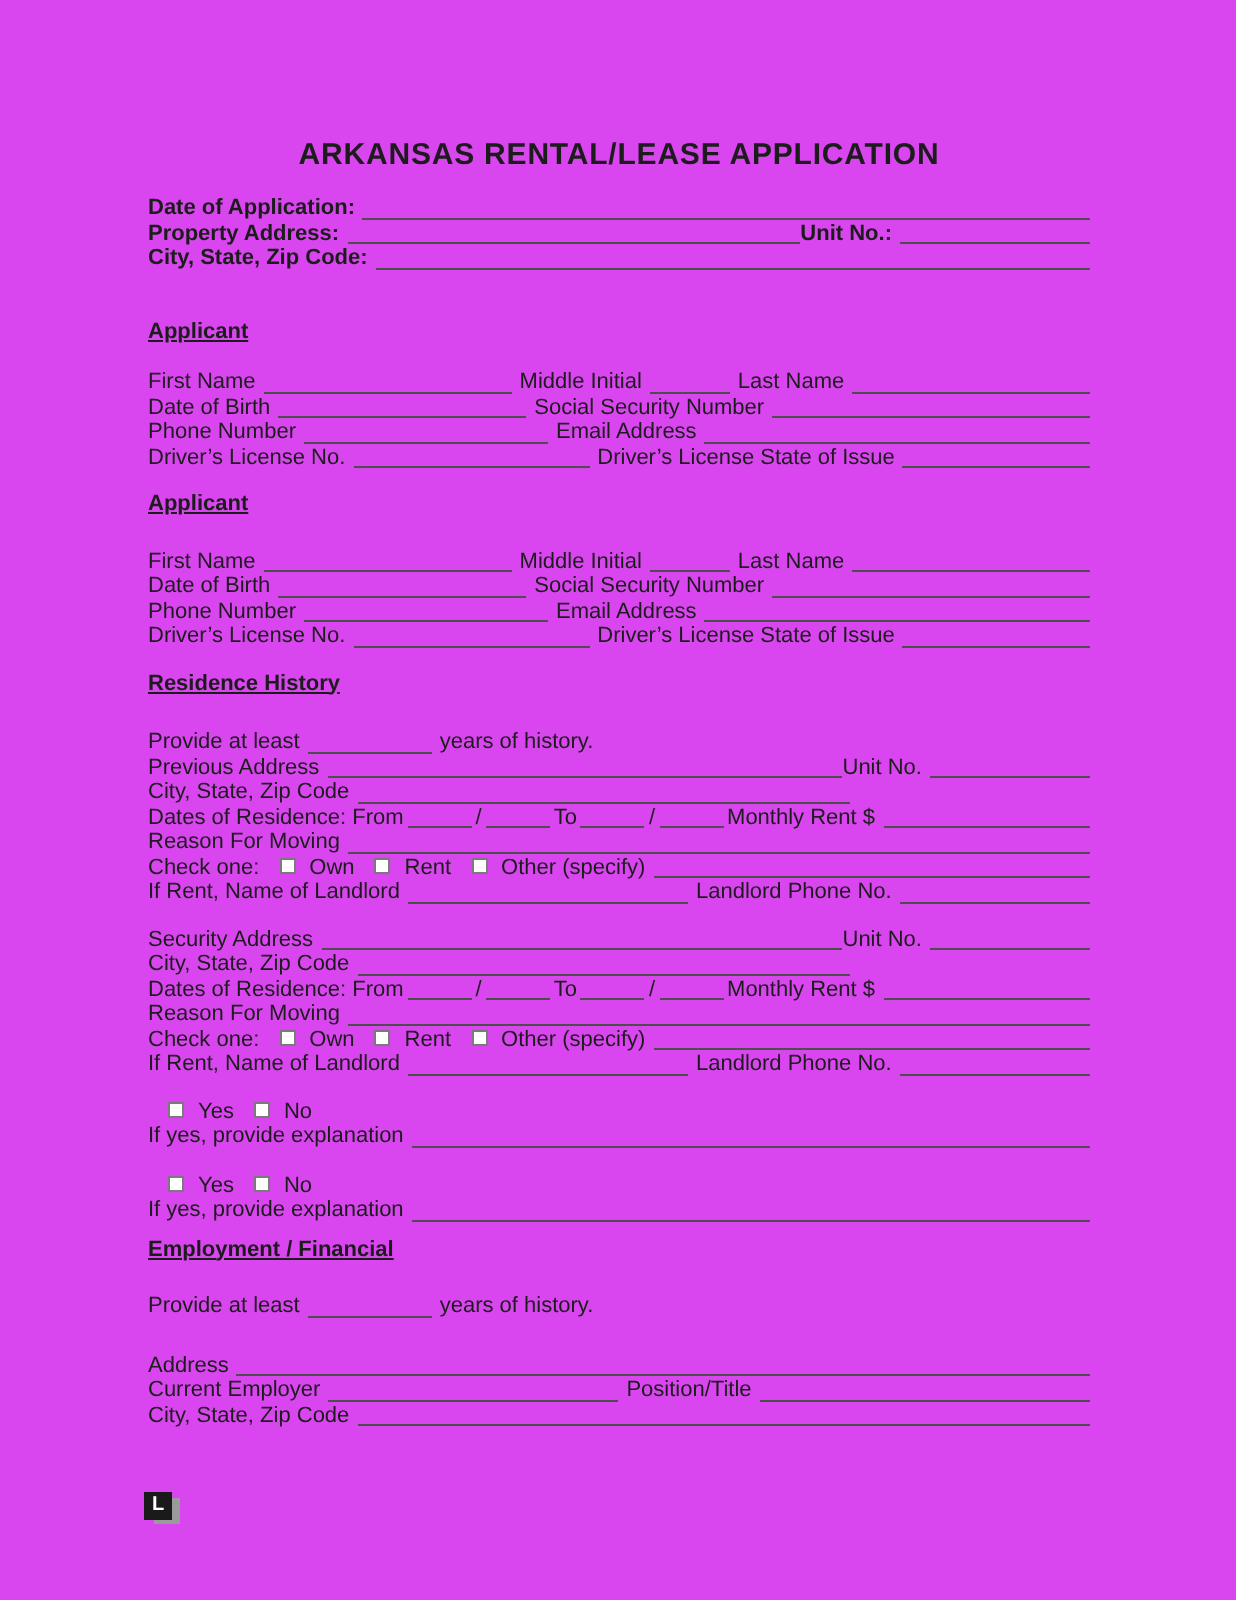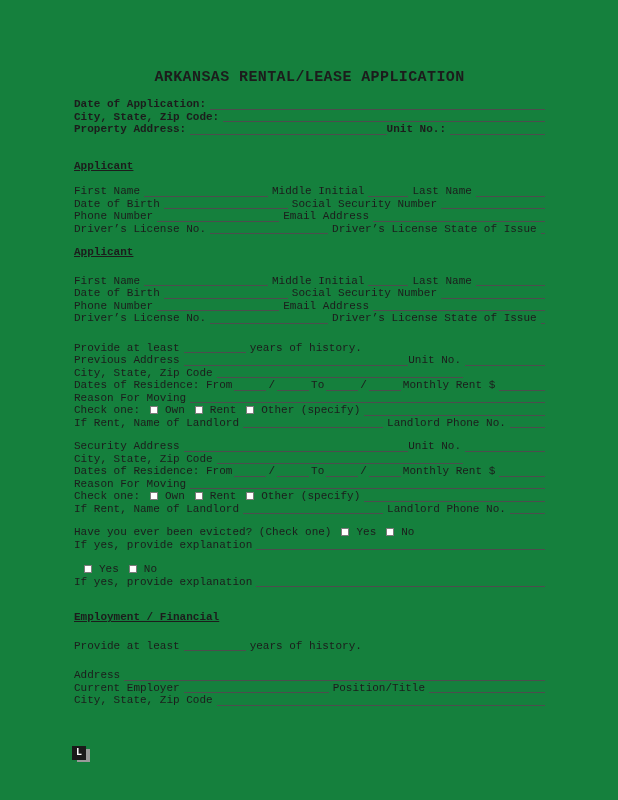--- a/index.html
+++ b/index.html
@@ -1,19 +1,19 @@
 <!DOCTYPE html>
 <html><head>
 <meta charset="utf-8">
 <style>
   html, body { margin:0; padding:0; background:#ffffff; }
   .page {
     position:relative; width:618px; height:800px; overflow:hidden;
-    background:#15803d; color:#1c1c1c;
-    font-family:Liberation Mono, monospace;
+    background:#d946ef; color:#1c1c1c;
+    font-family:Liberation Sans, sans-serif;
     font-size:11px; line-height:12.5px;
   }
   .content { position:absolute; left:74px; top:0; width:471px; }
   .doc-title {
     margin-top:70px; font-size:15px; line-height:15px; font-weight:bold;
     text-align:center; letter-spacing:0.4px;
   }
   .heading { font-weight:bold; text-decoration:underline; }
   .b { font-weight:bold; }
   .row { display:flex; white-space:nowrap; align-items:stretch; }
@@ -26,21 +26,21 @@
   .w124 { width:124px; } .w122 { width:122px; } .w118 { width:118px; }
   .w40  { width:40px;  } .w95  { width:95px; margin-right:0; }
   .w80  { width:80px; margin-right:0; } .w246 { width:246px; }
   .w32  { width:32px; margin:0 2px 1px 2px; } .w62 { width:62px; }
   .w140 { width:140px; } .w145 { width:145px; }
   .cb {
     width:6px; height:6px; border:1px solid #7a7a7a; background:#fff;
     align-self:flex-end; margin:0 7px 3px 10px; flex:none;
   }
   .mt11 { margin-top:11px; } .mt12 { margin-top:12px; } .mt13 { margin-top:13px; }
-  .mt15 { margin-top:23px; } .mt16 { margin-top:16px; } .mt17 { margin-top:17px; }
+  .mt15 { margin-top:7px; } .mt16 { margin-top:16px; } .mt17 { margin-top:17px; }
   .mt24 { margin-top:24px; }
   .logo { position:absolute; left:72px; top:744px; width:20px; height:20px; }
   .logo .shadow { position:absolute; left:5px; top:5px; width:13px; height:13px; background:#9a9a9a; }
   .logo .square {
     position:absolute; left:0; top:2px; width:14px; height:14px; background:#1a1a1a;
     color:#ffffff; font-weight:bold; font-size:10px; line-height:14px; text-align:center;
   }
 </style>
 </head>
 <body>
@@ -49,28 +49,28 @@
   <div class="content">
 
     <div class="doc-title">ARKANSAS RENTAL/LEASE APPLICATION</div>
 
     <div class="mt13">
       <div class="row">
         <span class="lbl b">Date of Application:</span>
         <span class="line fill"></span>
       </div>
       <div class="row">
-        <span class="lbl b">City, State, Zip Code:</span>
-        <span class="line fill"></span>
-      </div>
-      <div class="row">
         <span class="lbl b">Property Address:</span>
         <span class="line fill"></span>
         <span class="lbl b">Unit No.:</span>
         <span class="line w95"></span>
+      </div>
+      <div class="row">
+        <span class="lbl b">City, State, Zip Code:</span>
+        <span class="line fill"></span>
       </div>
     </div>
 
     <div class="heading mt24">Applicant</div>
     <div class="mt13">
       <div class="row">
         <span class="lbl">First Name</span>
         <span class="line w124"></span>
         <span class="lbl">Middle Initial</span>
         <span class="line w40"></span>
@@ -120,20 +120,21 @@
         <span class="line fill"></span>
       </div>
       <div class="row">
         <span class="lbl">Driver’s License No.</span>
         <span class="line w118"></span>
         <span class="lbl">Driver’s License State of Issue</span>
         <span class="line fill"></span>
       </div>
     </div>
 
+    <div class="heading mt11">Residence History</div>
 
     <div class="mt17">
       <div class="row">
         <span class="lbl">Provide at least</span>
         <span class="line w62"></span>
         <span class="lbl">years of history.</span>
       </div>
       <div class="row">
         <span class="lbl">Previous Address</span>
         <span class="line fill"></span>
@@ -218,21 +219,20 @@
       <div class="row">
         <span class="lbl">If Rent, Name of Landlord</span>
         <span class="line w140"></span>
         <span class="lbl">Landlord Phone No.</span>
         <span class="line fill"></span>
       </div>
     </div>
 
     <div class="mt11">
       <div class="row">
-        <span class="lbl">Have you ever been evicted? (Check one)</span>
         <span class="cb"></span>
         <span class="lbl">Yes</span>
         <span class="cb"></span>
         <span class="lbl">No</span>
       </div>
       <div class="row">
         <span class="lbl">If yes, provide explanation</span>
         <span class="line fill"></span>
       </div>
     </div>

